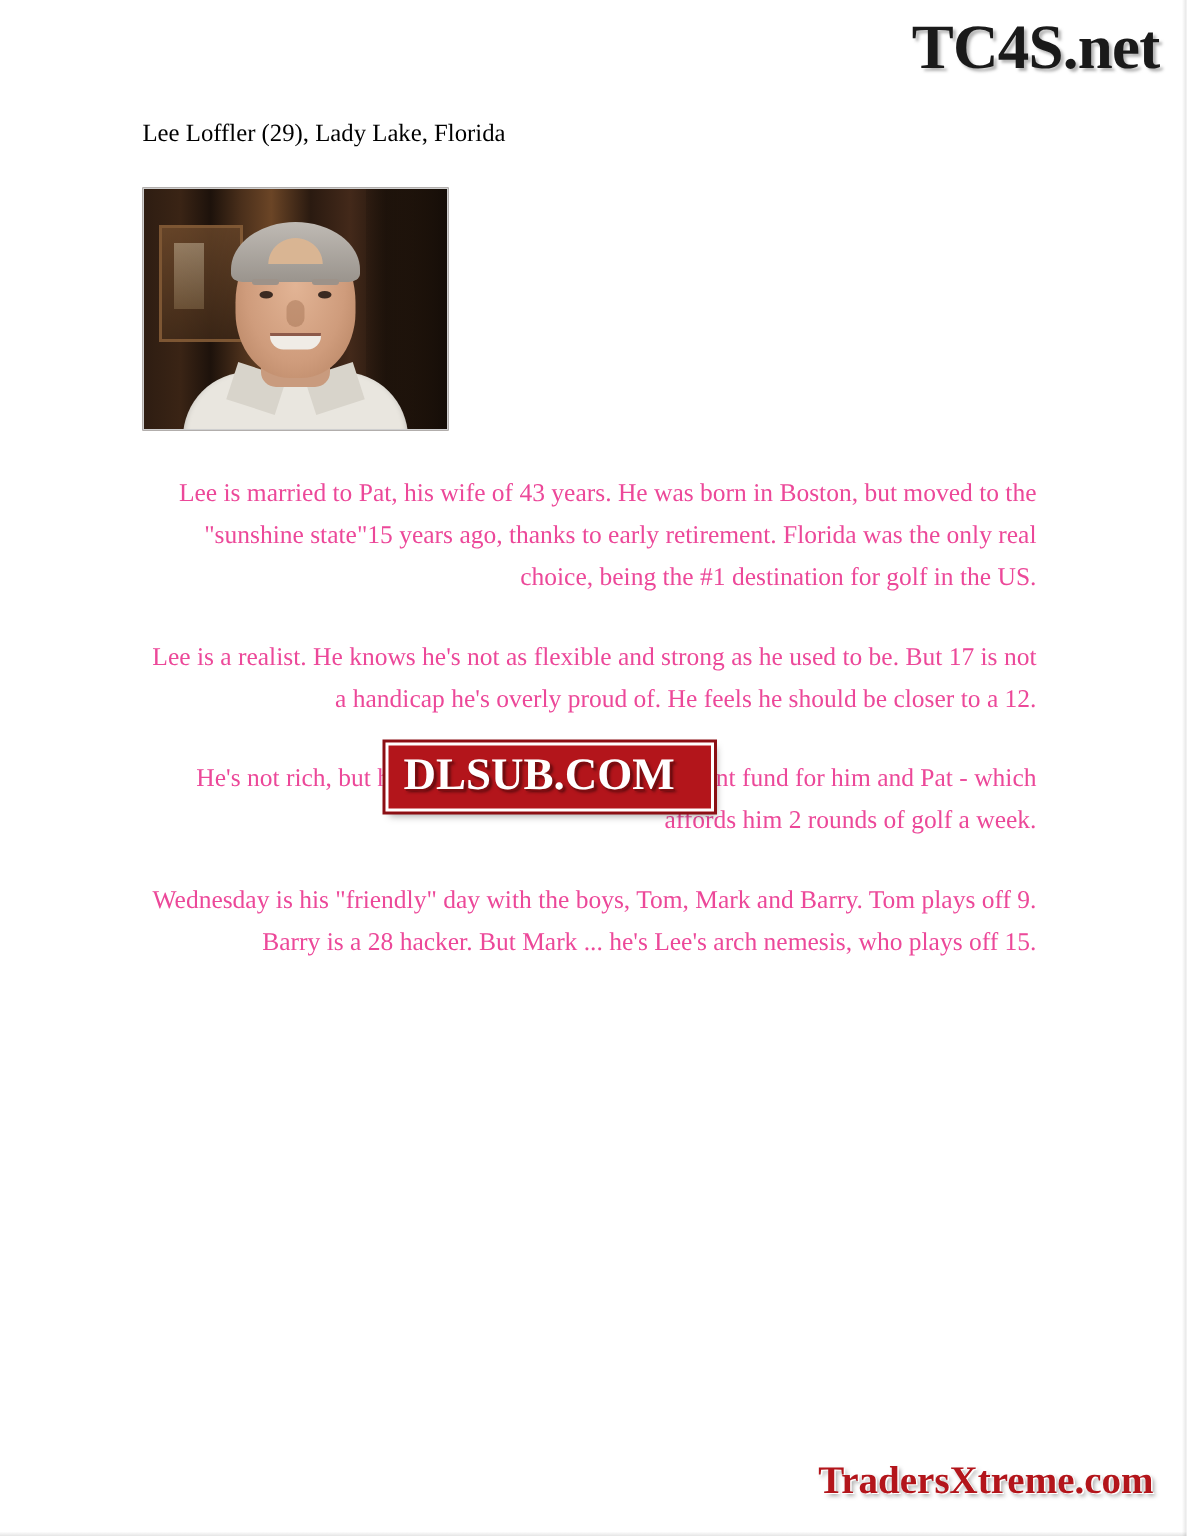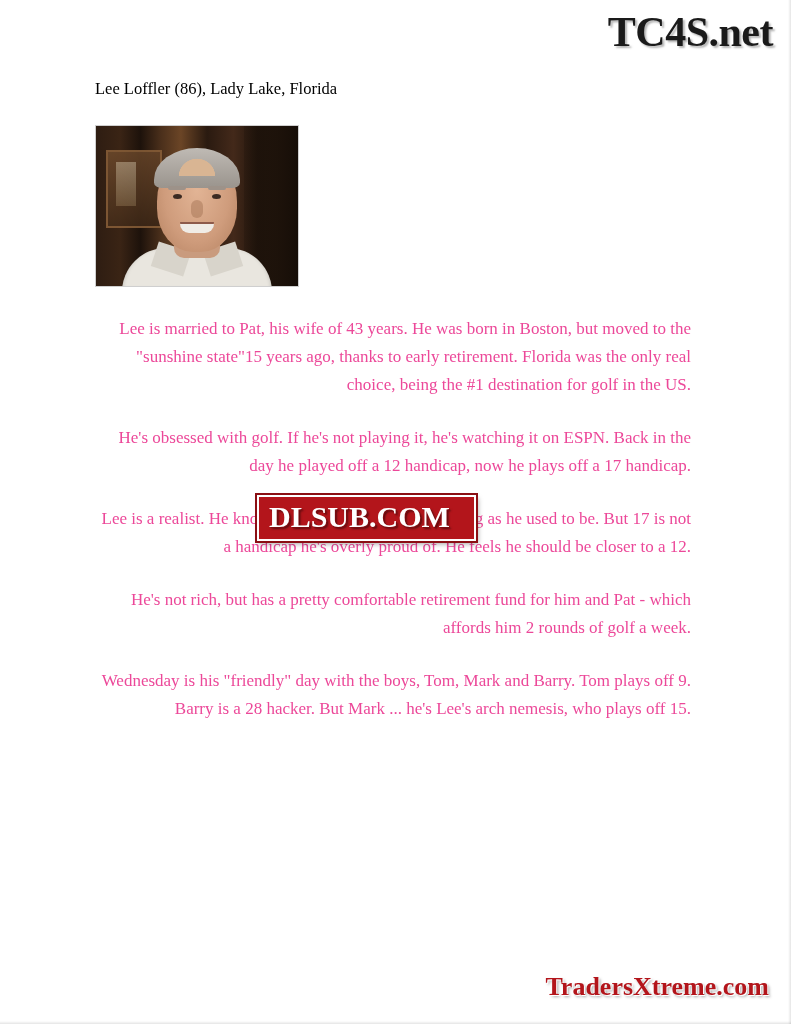--- a/index.html
+++ b/index.html
@@ -239,21 +239,21 @@
   }
 </style>
 </head>
 <body>
 
 <div class="top-logo">TC4S.net</div>
 
 <div class="doc">
 
   <p class="headline">
-    <span class="name">Lee Loffler</span><span> (86), Lady Lake, Florida</span>
+    <span class="name">Lee Loffler</span><span> (29), Lady Lake, Florida</span>
   </p>
 
   <div class="photo-wrap">
     <div class="photo-bg"></div>
     <div class="photo-frame-left"></div>
     <div class="photo-dark-right"></div>
     <div class="photo-shirt"></div>
     <div class="photo-collar-l"></div>
     <div class="photo-collar-r"></div>
     <div class="photo-neck"></div>
@@ -262,21 +262,20 @@
     <div class="photo-brow-l"></div>
     <div class="photo-brow-r"></div>
     <div class="photo-eye-l"></div>
     <div class="photo-eye-r"></div>
     <div class="photo-nose"></div>
     <div class="photo-mouth"></div>
   </div>
 
   <div class="body-copy">
     <p>Lee is married to Pat, his wife of 43 years. He was born in Boston, but moved to the "sunshine state"15 years ago, thanks to early retirement. Florida was the only real choice, being the #1 destination for golf in the US.</p>
-    <p>He's obsessed with golf. If he's not playing it, he's watching it on ESPN. Back in the day he played off a 12 handicap, now he plays off a 17 handicap.</p>
     <p>Lee is a realist.  He knows he's not as flexible and strong as he used to be. But 17 is not a handicap he's overly proud of. He feels he should be closer to a 12.</p>
     <p>He's not rich, but has a pretty comfortable retirement fund for him and Pat - which affords him 2 rounds of golf a week.</p>
     <p>Wednesday is his "friendly" day with the boys, Tom, Mark and Barry. Tom plays off 9. Barry is a 28 hacker. But Mark ... he's Lee's arch nemesis, who plays off 15.</p>
   </div>
 
 </div>
 
 <div class="watermark">DLSUB.COM</div>
 
 <div class="bottom-brand">TradersXtreme.com</div>

